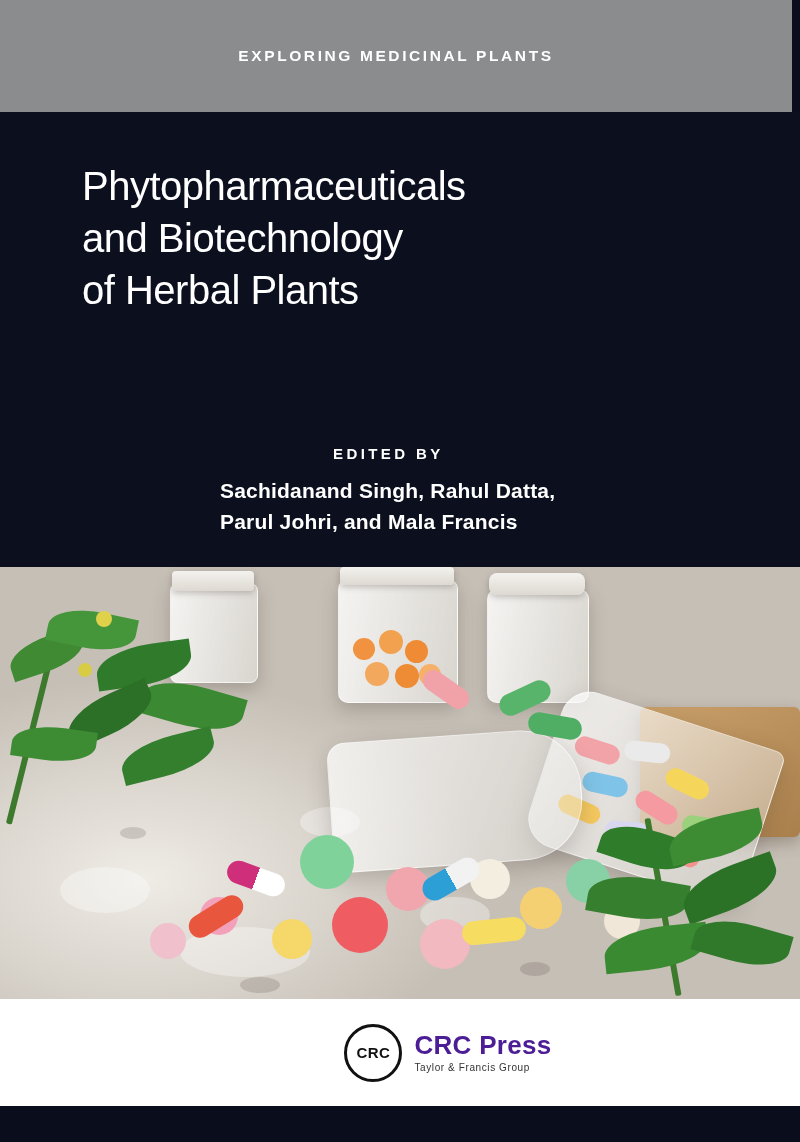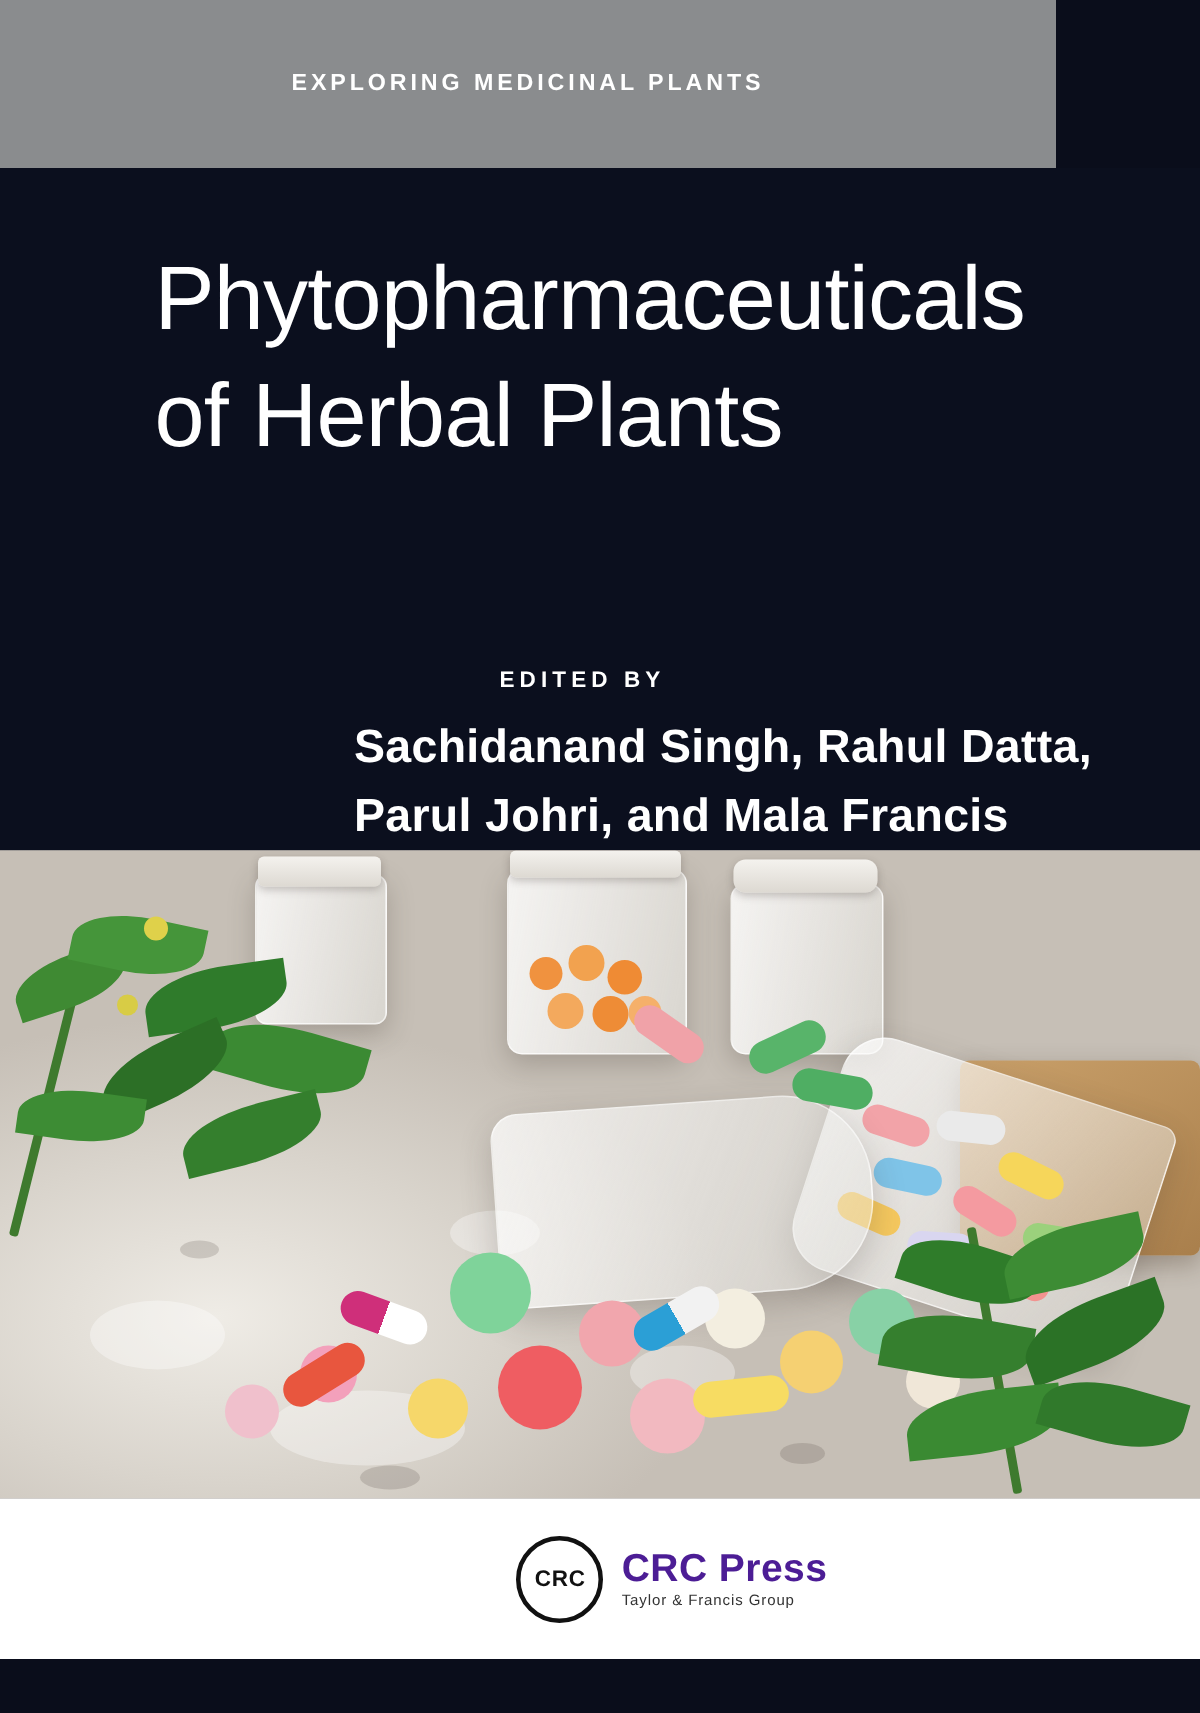--- a/index.html
+++ b/index.html
@@ -15,21 +15,21 @@
     width: 800px;
     height: 1142px;
     overflow: hidden;
     background: #0a0d1b;
   }
 
   
   .series-band {
     position: absolute;
     top: 0; left: 0;
-    width: 704px;
+    width: 792px;
     height: 112px;
     background: #8a8c8e;
     display: flex;
     align-items: center;
     justify-content: center;
     text-align: center;
   }
   .series-band .series-text {
     color: #ffffff;
     font-size: 15.5px;
@@ -46,43 +46,42 @@
     width: 800px;
     height: 455px;
     background: #0b0f1e;
   }
   .title {
     position: absolute;
     left: 82px;
     top: 48px;
     width: 660px;
     color: #ffffff;
-    font-size: 60px;
+    font-size: 40px;
     line-height: 1.30;
     font-weight: 400;
     letter-spacing: -0.5px;
     font-family: "Liberation Sans", sans-serif;
-    margin-left: 21px;
   }
   .edited-by {
     position: absolute;
     left: 333px;
     top: 333px;
     color: #ffffff;
     font-size: 15px;
     letter-spacing: 3.4px;
     font-weight: 700;
   }
   .editors {
     position: absolute;
-    left: 236px;
+    left: 220px;
     top: 363px;
     width: 520px;
     color: #ffffff;
-    font-size: 31px;
+    font-size: 21px;
     line-height: 1.48;
     font-weight: 700;
     letter-spacing: 0.2px;
   }
 
   
   .photo {
     position: absolute;
     top: 567px; left: 0;
     width: 800px;
@@ -195,20 +194,21 @@
 
 <div class="cover">
 
   <div class="series-band">
     <span class="series-text">EXPLORING MEDICINAL PLANTS</span>
   </div>
 
   <div class="title-block">
     <div class="title">
       <div>Phytopharmaceuticals</div>
+      <div>and Biotechnology</div>
       <div>of Herbal Plants</div>
     </div>
     <div class="edited-by">EDITED BY</div>
     <div class="editors">
       <div>Sachidanand Singh, Rahul Datta,</div>
       <div>Parul Johri, and Mala Francis</div>
     </div>
   </div>
 
   <div class="photo">

